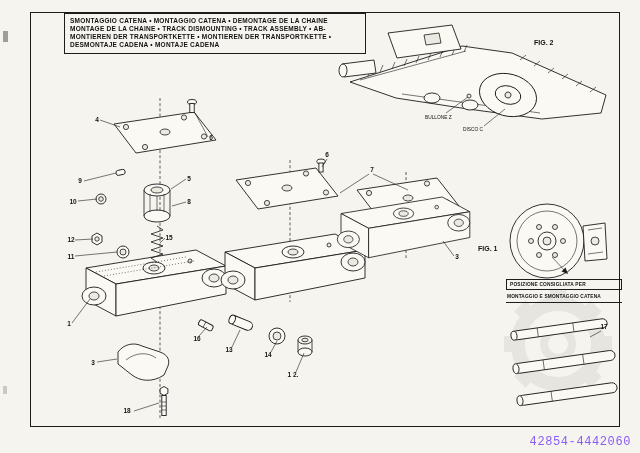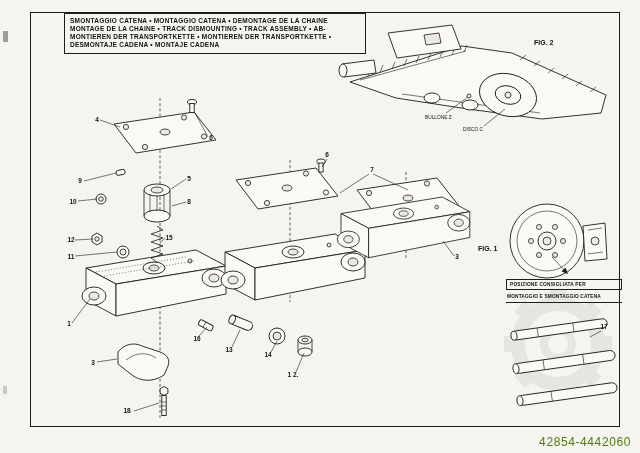--- a/index.html
+++ b/index.html
@@ -11,22 +11,22 @@
                border:1.2px solid #1c1c1c;padding:3px 5px 4px 5px;}
   .title-line{font-size:6.5px;font-weight:bold;line-height:8px;letter-spacing:.25px;
               white-space:nowrap;color:#111;}
   .svg-layer{position:absolute;left:0;top:0;}
   .note-box{position:absolute;left:506px;top:279px;width:116px;}
   .note-line1{border:1px solid #1c1c1c;font-size:4.8px;font-weight:bold;padding:2px 3px;
               letter-spacing:.2px;white-space:nowrap;}
   .note-line2{font-size:4.8px;font-weight:bold;margin-top:4px;padding-left:1px;
               letter-spacing:.15px;white-space:nowrap;}
   .note-underline{border-top:1px solid #1c1c1c;margin-top:3px;}
-  .watermark{position:absolute;right:9px;bottom:4px;font-size:12px;color:#4d7c0f;
-             letter-spacing:.6px;}
+  .watermark{position:absolute;right:9px;bottom:4px;font-size:12px;color:#8b5cf6;
+             letter-spacing:.6px;font-family:Liberation Mono, monospace;}
   .edge-mark-a{position:absolute;left:3px;top:31px;width:5px;height:11px;background:#555;opacity:.55;}
   .edge-mark-b{position:absolute;left:3px;top:386px;width:4px;height:8px;background:#777;opacity:.35;}
 
   
   .part{fill:#faf9f4;stroke:#1c1c1c;stroke-width:.9;}
   .hole{fill:#ece9e1;stroke:#1c1c1c;stroke-width:.8;}
   .lineink{stroke:#1c1c1c;stroke-width:.8;fill:none;}
   .thin{stroke:#1c1c1c;stroke-width:.6;fill:none;}
   .dash{stroke:#1c1c1c;stroke-width:.7;fill:none;stroke-dasharray:3 2.2;}
   .dots{stroke:#1c1c1c;stroke-width:.6;fill:none;stroke-dasharray:1 2;}

